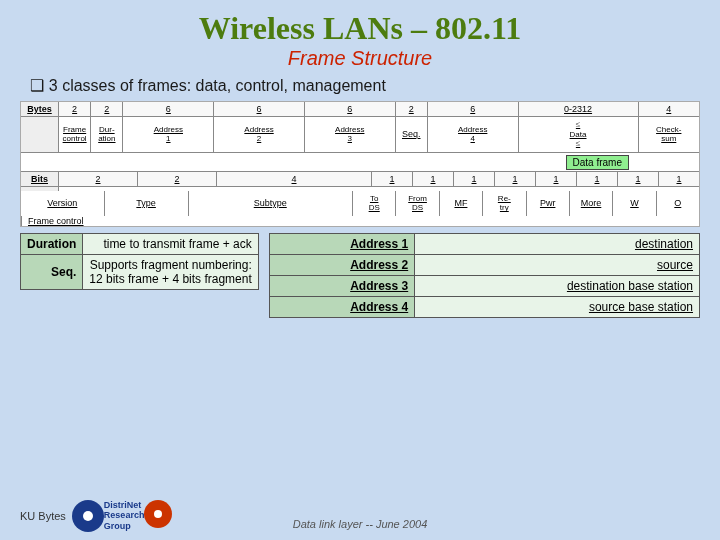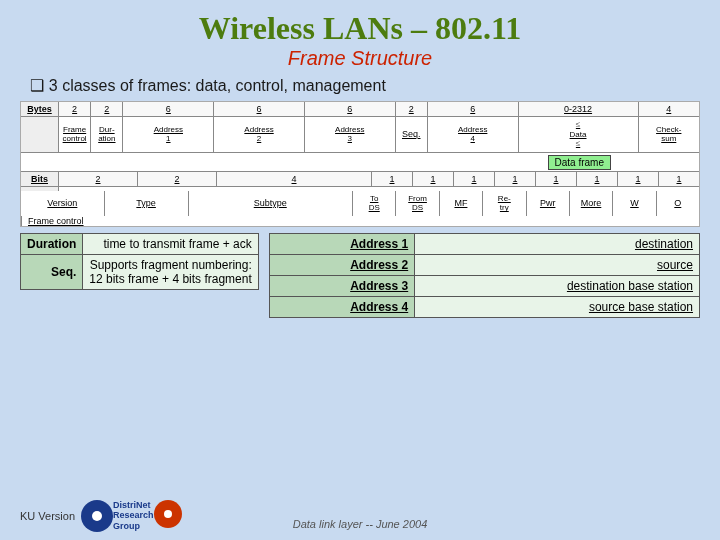--- a/index.html
+++ b/index.html
@@ -243,21 +243,21 @@
           <span style="font-size:8px;color:#555;">≤</span>
         </div>
         <div class="ccell w4">
             <span>Check-</span>
             <span>sum</span>
           </div>
       </div>
     </div>
 
     <div style="position:relative; height:18px;">
-      <div style="position:absolute; right:88px; top:2px; background:#90ee90; border:1px solid #444; font-size:10px; padding:1px 6px;">Data frame</div>
+      <div style="position:absolute; right:70px; top:2px; background:#90ee90; border:1px solid #444; font-size:10px; padding:1px 6px;">Data frame</div>
     </div>
 
     <div class="bytes-header" style="border-top:1px solid #888;">
       <div class="row-label">Bits</div>
       <div class="cells-row">
         <div class="hcell b2">2</div>
         <div class="hcell b2">2</div>
         <div class="hcell b4">4</div>
         <div class="hcell b1">1</div>
         <div class="hcell b1">1</div>
@@ -334,21 +334,21 @@
         <tr>
           <td>Address 4</td>
           <td>source base station</td>
         </tr>
       </tbody>
         </table>
     </div>
   </div>
 
   <div class="logo-area">
-    <span style="font-size:11px;color:#333;">KU Version</span>
+    <span style="font-size:11px;color:#333;">KU Bytes</span>
 
     <div style="display:flex;align-items:flex-start;gap:0;">
       <div style="width:32px;height:32px;border-radius:50%;background:#1a3a8a;display:flex;align-items:center;justify-content:center;">
         <div style="width:10px;height:10px;border-radius:50%;background:#fff;"></div>
       </div>
       <div style="font-size:9px;font-weight:bold;color:#1a3a8a;line-height:1.2;">DistriNet<br>Research<br>Group</div>
       <div style="width:28px;height:28px;border-radius:50%;background:#cc3300;display:flex;align-items:center;justify-content:center;">
         <div style="width:8px;height:8px;border-radius:50%;background:#fff;"></div>
       </div>
     </div>

